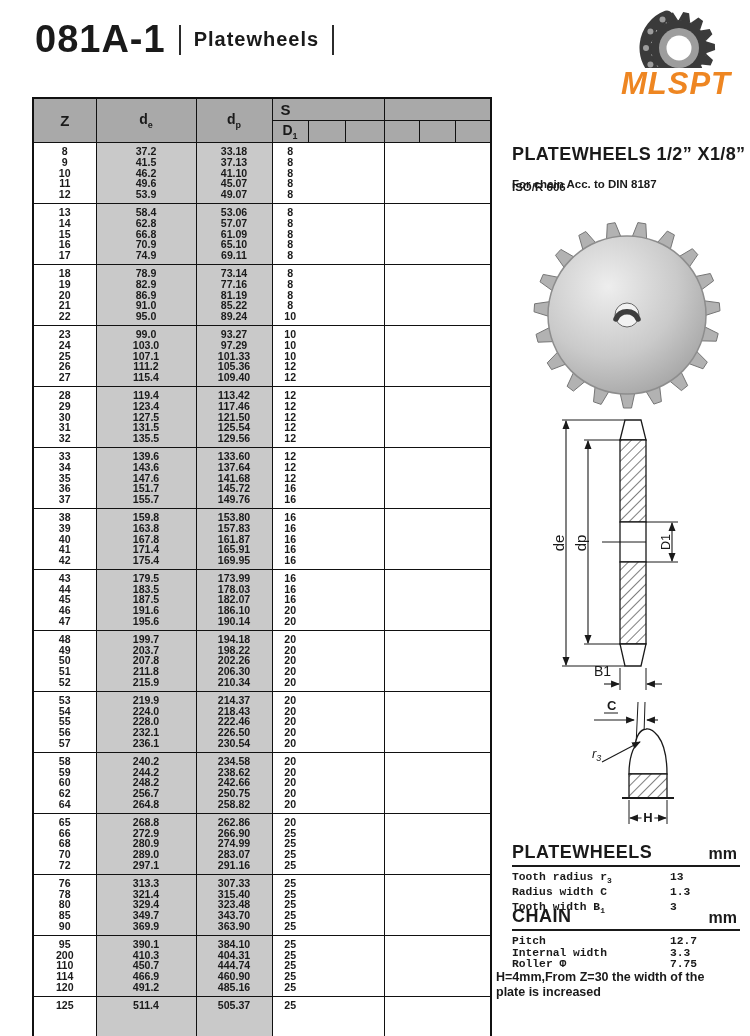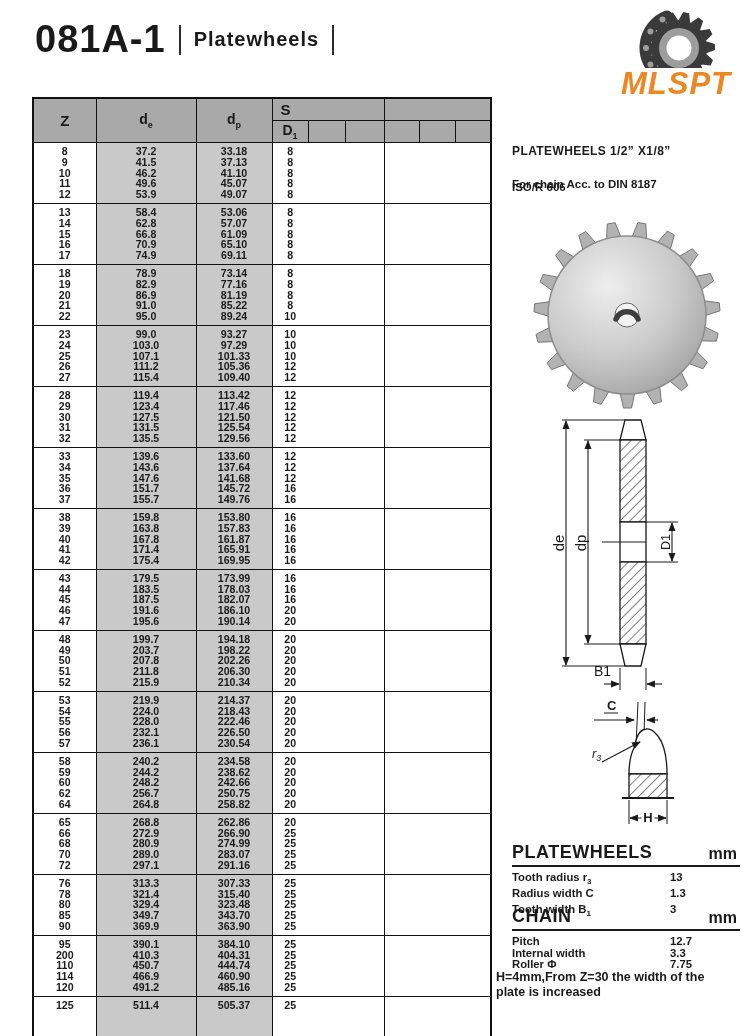--- a/index.html
+++ b/index.html
@@ -28,35 +28,35 @@
   td.c-z{border-right:1.4px solid #111;}
   td.c-de{background:#c9c9c9;border-right:1.4px solid #111;}
   td.c-dp{background:#c9c9c9;border-right:1.4px solid #111;}
   td.c-sf{border-right:1.4px solid #111;}
   tbody.group{border-top:1.8px solid #111;}
   tbody.group tr:first-child td{padding-top:3px;}
   tbody.group tr:last-child td{padding-bottom:3px;}
   tbody.group:last-child tr:last-child td{padding-bottom:28px;}
 
   
-  .panel-title{position:absolute;left:512px;top:144px;font-size:12px;font-weight:bold;letter-spacing:.4px;}
+  .panel-title{position:absolute;left:512px;top:144px;font-size:18px;font-weight:bold;letter-spacing:.4px;}
   .panel-sub1{position:absolute;left:512px;top:166px;font-size:11.5px;font-weight:bold;margin-top:12px;}
   .panel-sub2{position:absolute;left:512px;top:181px;font-size:11.5px;font-weight:bold;}
   .photo{position:absolute;left:514px;top:220px;width:232px;height:190px;}
   .drawing1{position:absolute;left:552px;top:410px;width:200px;height:288px;}
   .drawing2{position:absolute;left:580px;top:696px;width:142px;height:144px;}
 
   .spec{position:absolute;left:512px;width:228px;}
   .spec-pw{top:842px;}
   .spec-ch{top:906px;}
   .spec-head{display:flex;justify-content:space-between;align-items:flex-end;
              border-bottom:2.5px solid #1a1a1a;padding-bottom:2px;}
   .spec-title{font-size:18px;font-weight:bold;letter-spacing:.5px;}
   .spec-unit{font-size:16px;font-weight:bold;padding-right:3px;}
-  .spec-rows{margin-top:5px;}
+  .spec-rows{margin-top:5px;font-family:Liberation Mono, monospace;}
   .spec-row{display:flex;font-size:11.3px;font-weight:bold;line-height:11.5px;}
   .spec-label{flex:1;}
   .spec-label sub{font-size:8px;}
   .spec-value{width:70px;}
   .notes{position:absolute;left:496px;top:970px;width:212px;font-size:12.5px;
          font-weight:bold;line-height:15px;}
   .notes p{margin:0;}
 
   svg text{font-family:"Liberation Sans",sans-serif;}
 </style>

